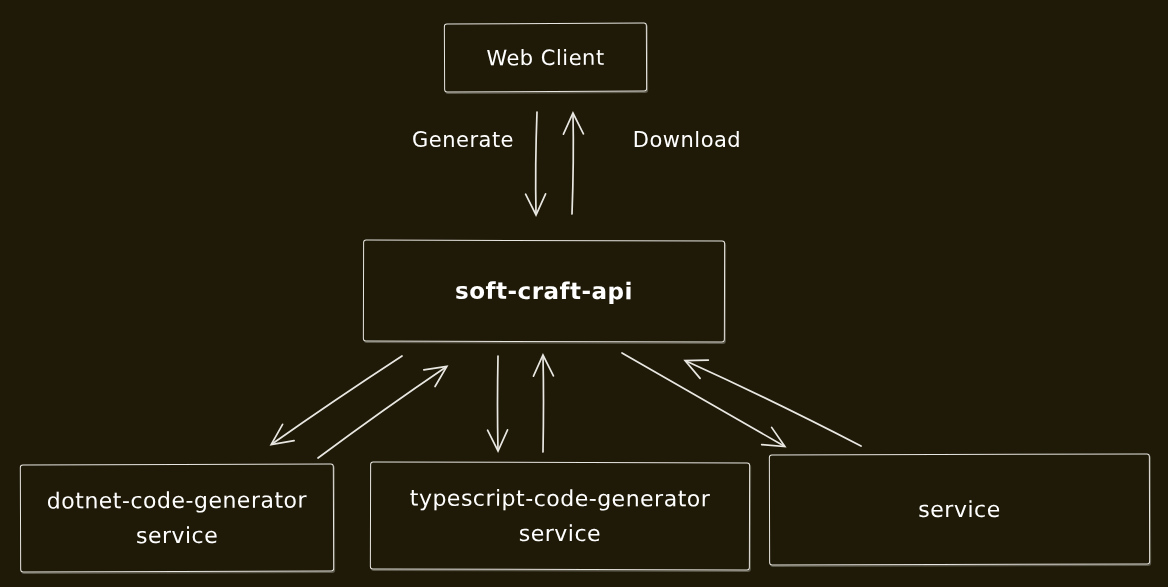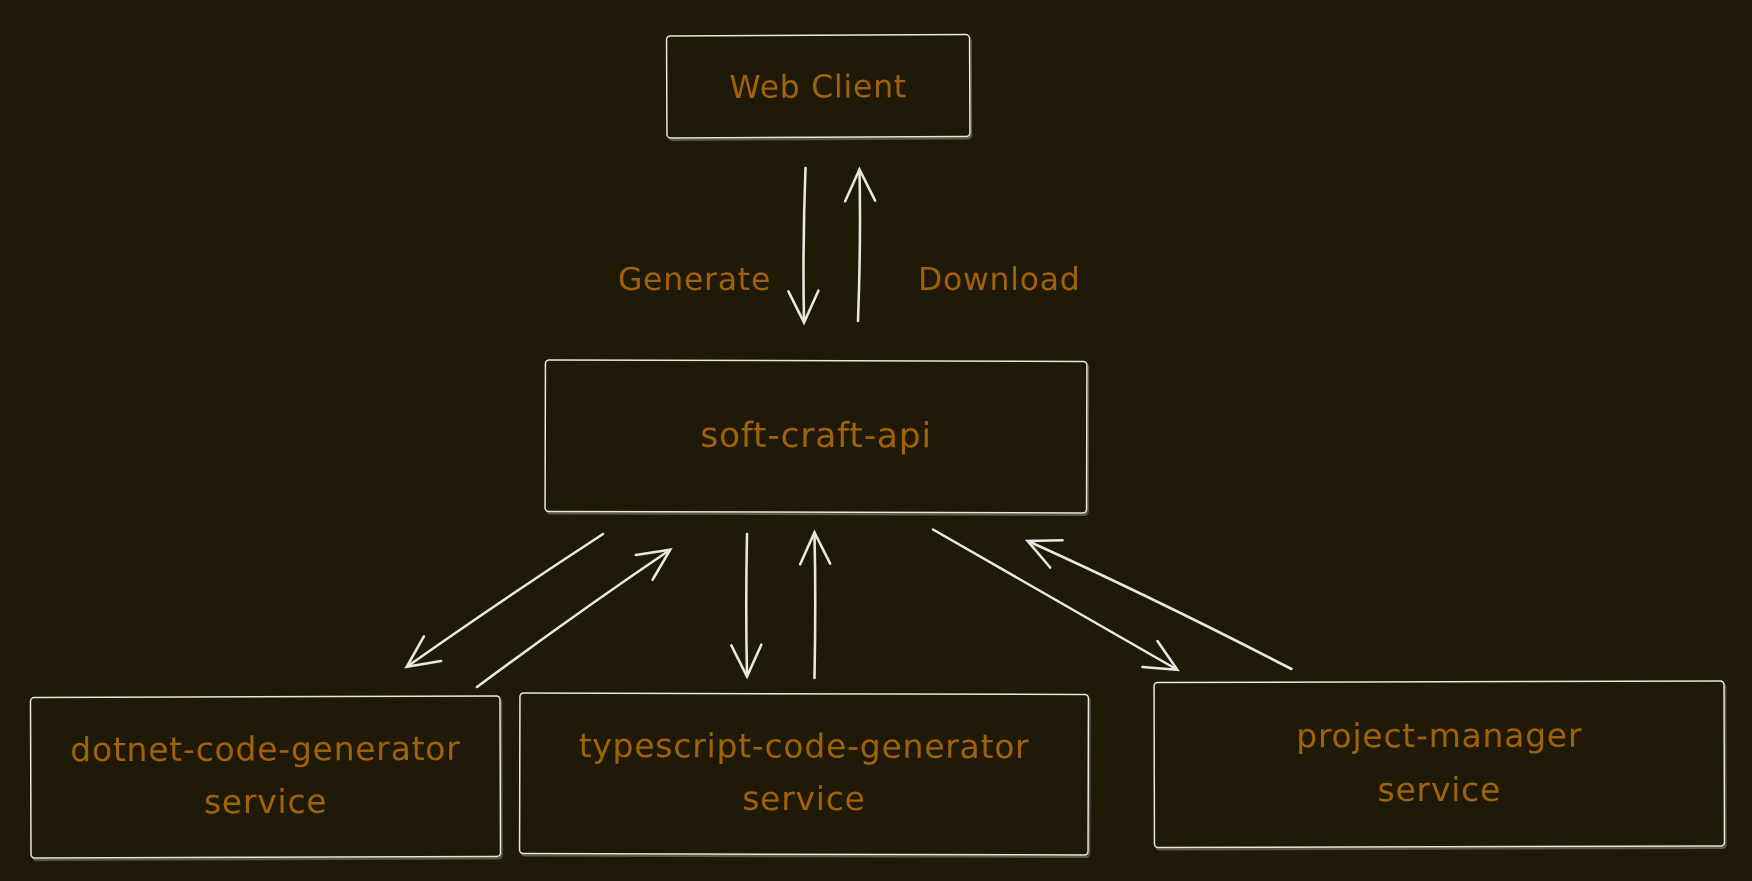--- a/index.html
+++ b/index.html
@@ -7,21 +7,21 @@
     padding: 0;
     background: #1f1a08;
   }
   .canvas {
     position: relative;
     width: 1168px;
     height: 587px;
     background: #1f1a08;
     overflow: hidden;
     font-family: "DejaVu Sans", "Liberation Sans", sans-serif;
-    color: #a16207;
+    color: #ffffff;
   }
   .edges-svg {
     position: absolute;
     left: 0; top: 0;
     width: 1168px;
     height: 587px;
   }
   .edges-svg path.edge {
     fill: none;
     stroke: #e9e7e2;
@@ -36,33 +36,32 @@
     background: transparent;
     display: flex;
     flex-direction: column;
     align-items: center;
     justify-content: center;
     text-align: center;
     letter-spacing: 0.5px;
   }
   .node .label-line { white-space: nowrap; }
   #node-web-client    { left: 444px; top: 23px;  width: 201px; height: 67px;  font-size: 21px; transform: rotate(-0.25deg); }
-  #node-api           { left: 363px; top: 240px; width: 360px; height: 100px; font-size: 23px; transform: rotate(0.15deg); }
+  #node-api           { left: 363px; top: 240px; width: 360px; height: 100px; font-size: 23px; transform: rotate(0.15deg); font-weight: bold; }
   #node-dotnet        { left: 20px;  top: 464px; width: 312px; height: 106px; font-size: 22px; line-height: 1.6; transform: rotate(-0.2deg); }
-  #node-typescript    { left: 346px; top: 462px; width: 378px; height: 106px; font-size: 22px; line-height: 1.6; transform: rotate(0.15deg); }
+  #node-typescript    { left: 370px; top: 462px; width: 378px; height: 106px; font-size: 22px; line-height: 1.6; transform: rotate(0.15deg); }
   #node-project-mgr   { left: 769px; top: 454px; width: 379px; height: 109px; font-size: 22px; line-height: 1.6; transform: rotate(-0.15deg); }
   .edge-label {
     position: absolute;
     font-size: 21px;
     line-height: 1.55;
     letter-spacing: 0.5px;
-    margin-top: 46px;
   }
   #label-generate { left: 398px; top: 124px; width: 130px; text-align: center; }
-  #label-download { left: 612px; top: 124px; width: 150px; text-align: left; }
+  #label-download { left: 612px; top: 124px; width: 150px; text-align: center; }
 </style>
 </head>
 <body>
 
 <div class="canvas">
 
   <svg class="edges-svg" viewBox="0 0 1168 587" xmlns="http://www.w3.org/2000/svg">
     <defs>
       <marker id="ah" markerWidth="28" markerHeight="24" refX="24" refY="12" orient="auto" markerUnits="userSpaceOnUse">
         <path d="M4 2 L25 12 L4 22" fill="none" stroke="#e9e7e2" stroke-width="1.7" stroke-linecap="round"></path>
@@ -90,21 +89,20 @@
     <span class="label-line">dotnet-code-generator</span>
     <span class="label-line">service</span>
   </div>
 
   <div class="node" id="node-typescript">
     <span class="label-line">typescript-code-generator</span>
     <span class="label-line">service</span>
   </div>
 
   <div class="node" id="node-project-mgr">
-    <span class="label-line">project-manager</span>
     <span class="label-line">service</span>
   </div>
 
   <div class="edge-label" id="label-generate">
     <div>Generate</div>
   </div>
 
   <div class="edge-label" id="label-download">
     <div>Download</div>
   </div>

